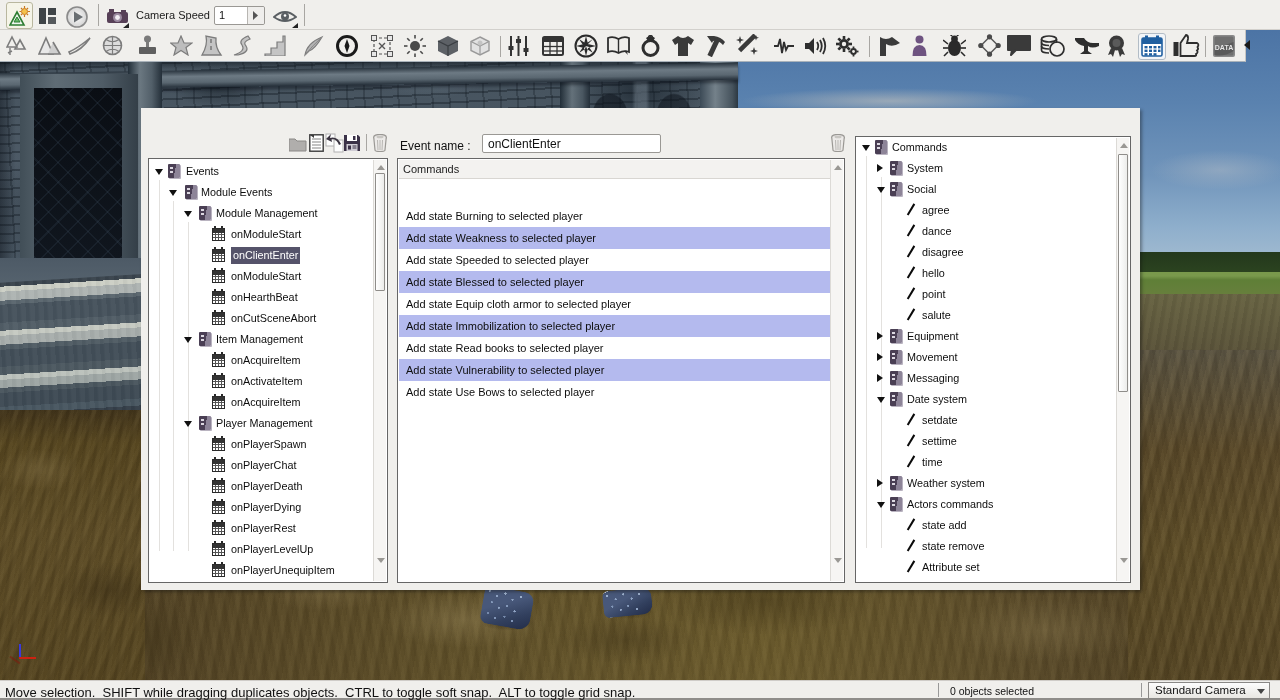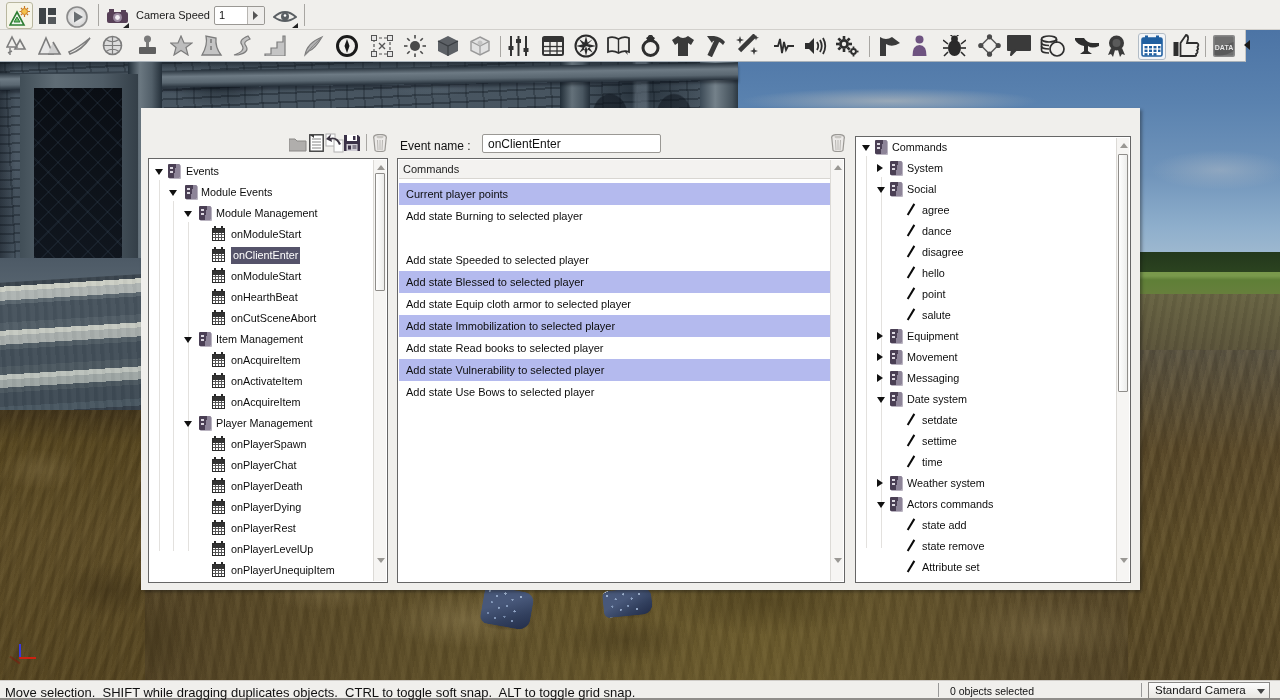--- a/index.html
+++ b/index.html
@@ -585,22 +585,22 @@
         <div class="tr" style="left:82px;top:403px">onPlayerUnequipItem</div>
         <div class="sb">
           <div class="chev chevu" style="top:5px"></div>
           <div class="sbthumb" style="top:13px;height:118px"></div>
           <div class="chev chevd" style="bottom:18px"></div>
         </div>
         <div class="grip"></div>
       </div>
   <div class="panel" id="pM">
         <div class="a" id="mhead">Commands</div>
-        <div class="lrow lblue" style="top:24px">Current player points</div>
         <div class="lrow" style="top:46px">Add state Burning to selected player</div>
+        <div class="lrow lblue" style="top:68px">Add state Weakness to selected player</div>
         <div class="lrow lblue" style="top:112px">Add state Blessed to selected player</div>
         <div class="lrow" style="top:90px">Add state Speeded to selected player</div>
         <div class="lrow" style="top:134px">Add state Equip cloth armor to selected player</div>
         <div class="lrow lblue" style="top:156px">Add state Immobilization to selected player</div>
         <div class="lrow" style="top:178px">Add state Read books to selected player</div>
         <div class="lrow lblue" style="top:200px">Add state Vulnerability to selected player</div>
         <div class="lrow" style="top:222px">Add state Use Bows to selected player</div>
         <div class="sb">
           <div class="chev chevu" style="top:5px"></div>
           <div class="chev chevd" style="bottom:18px"></div>

